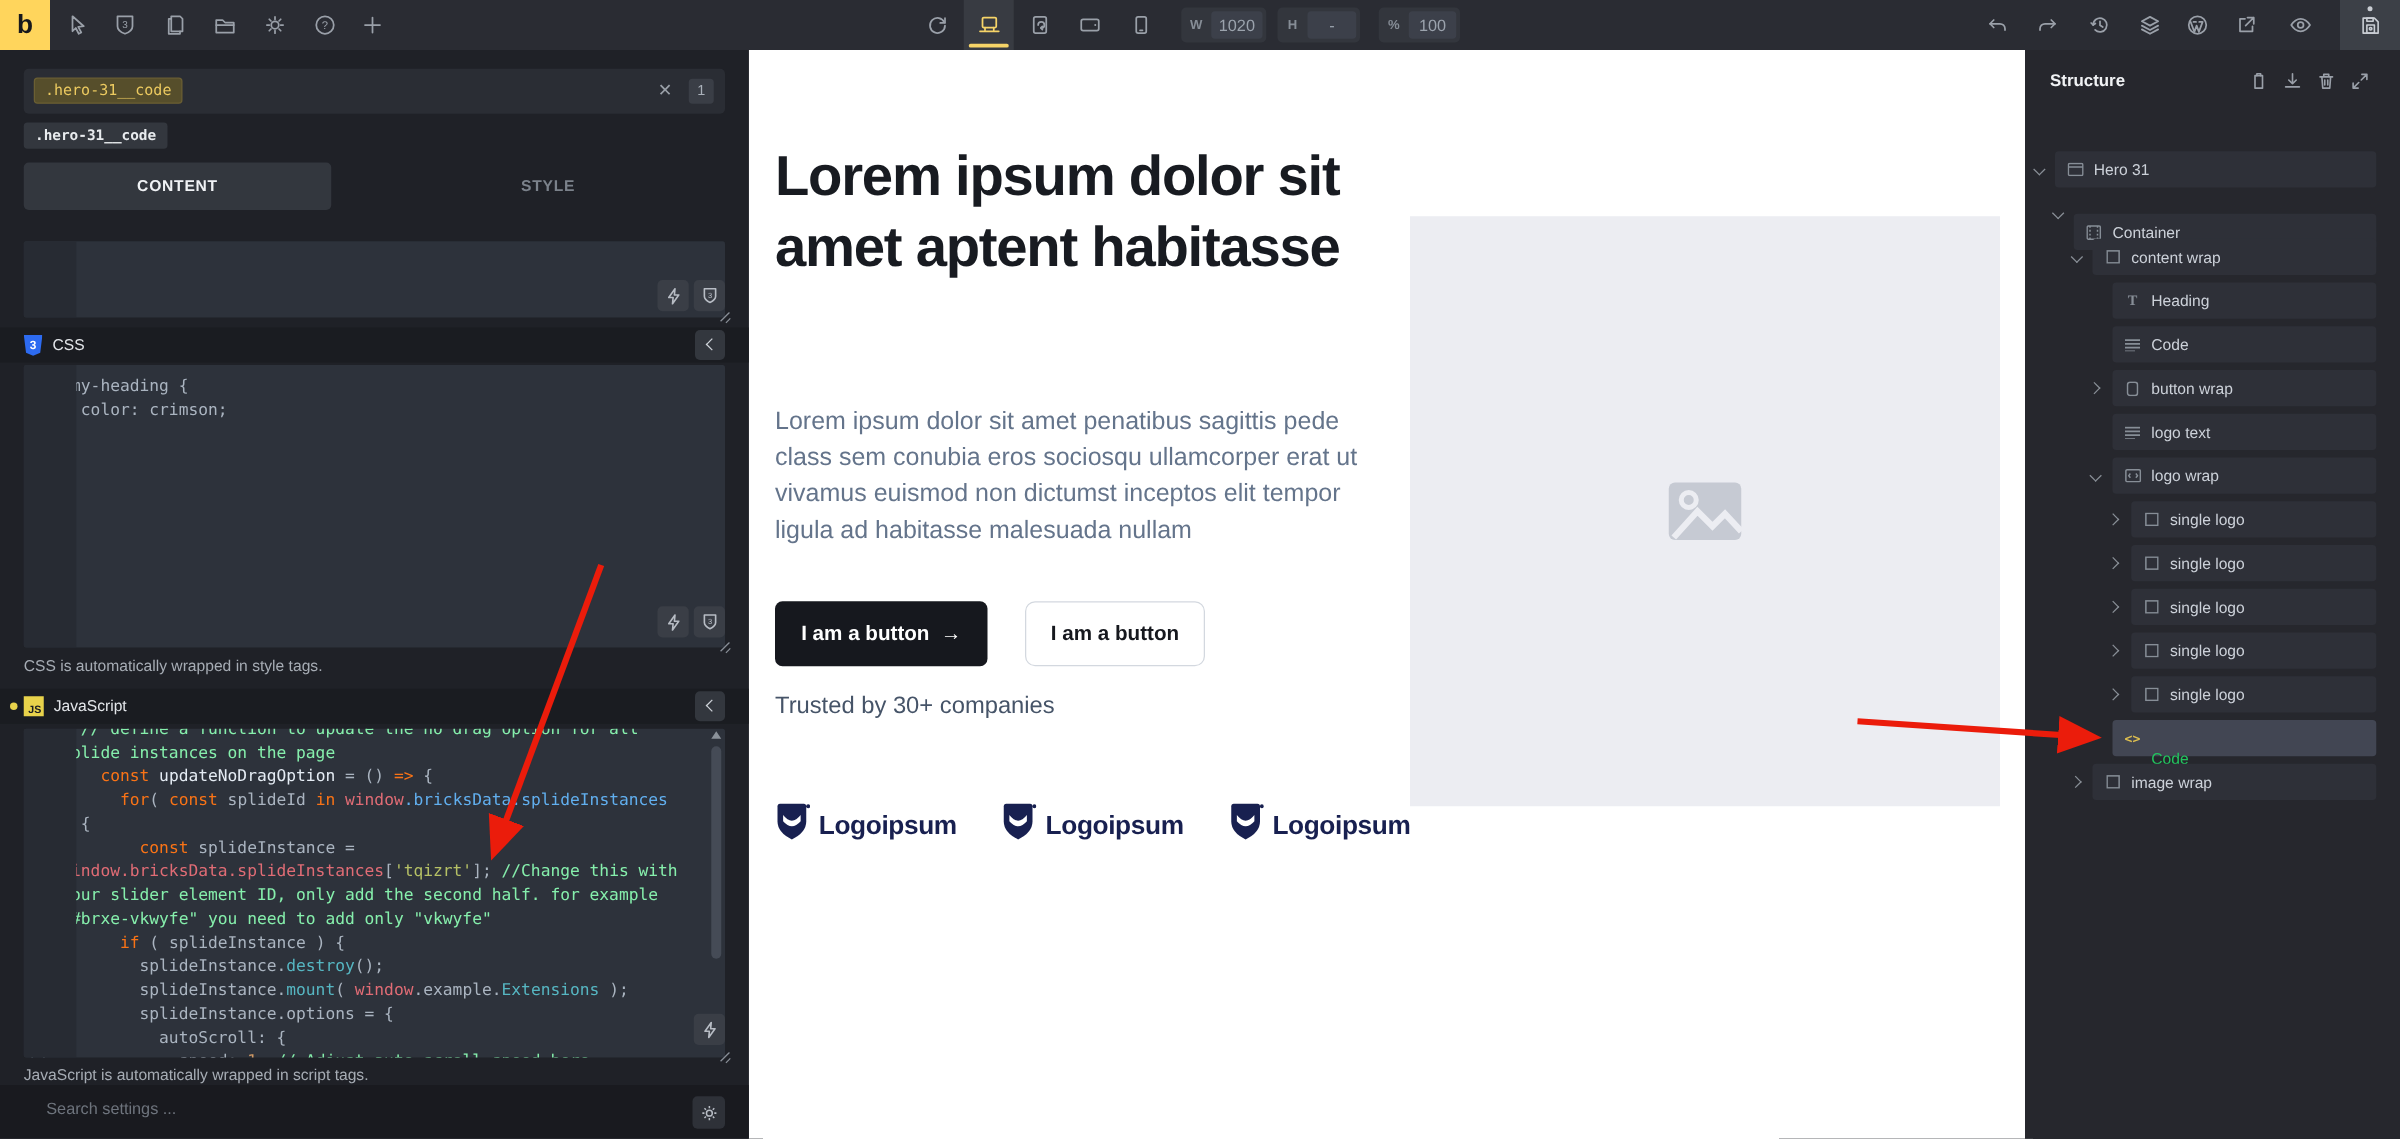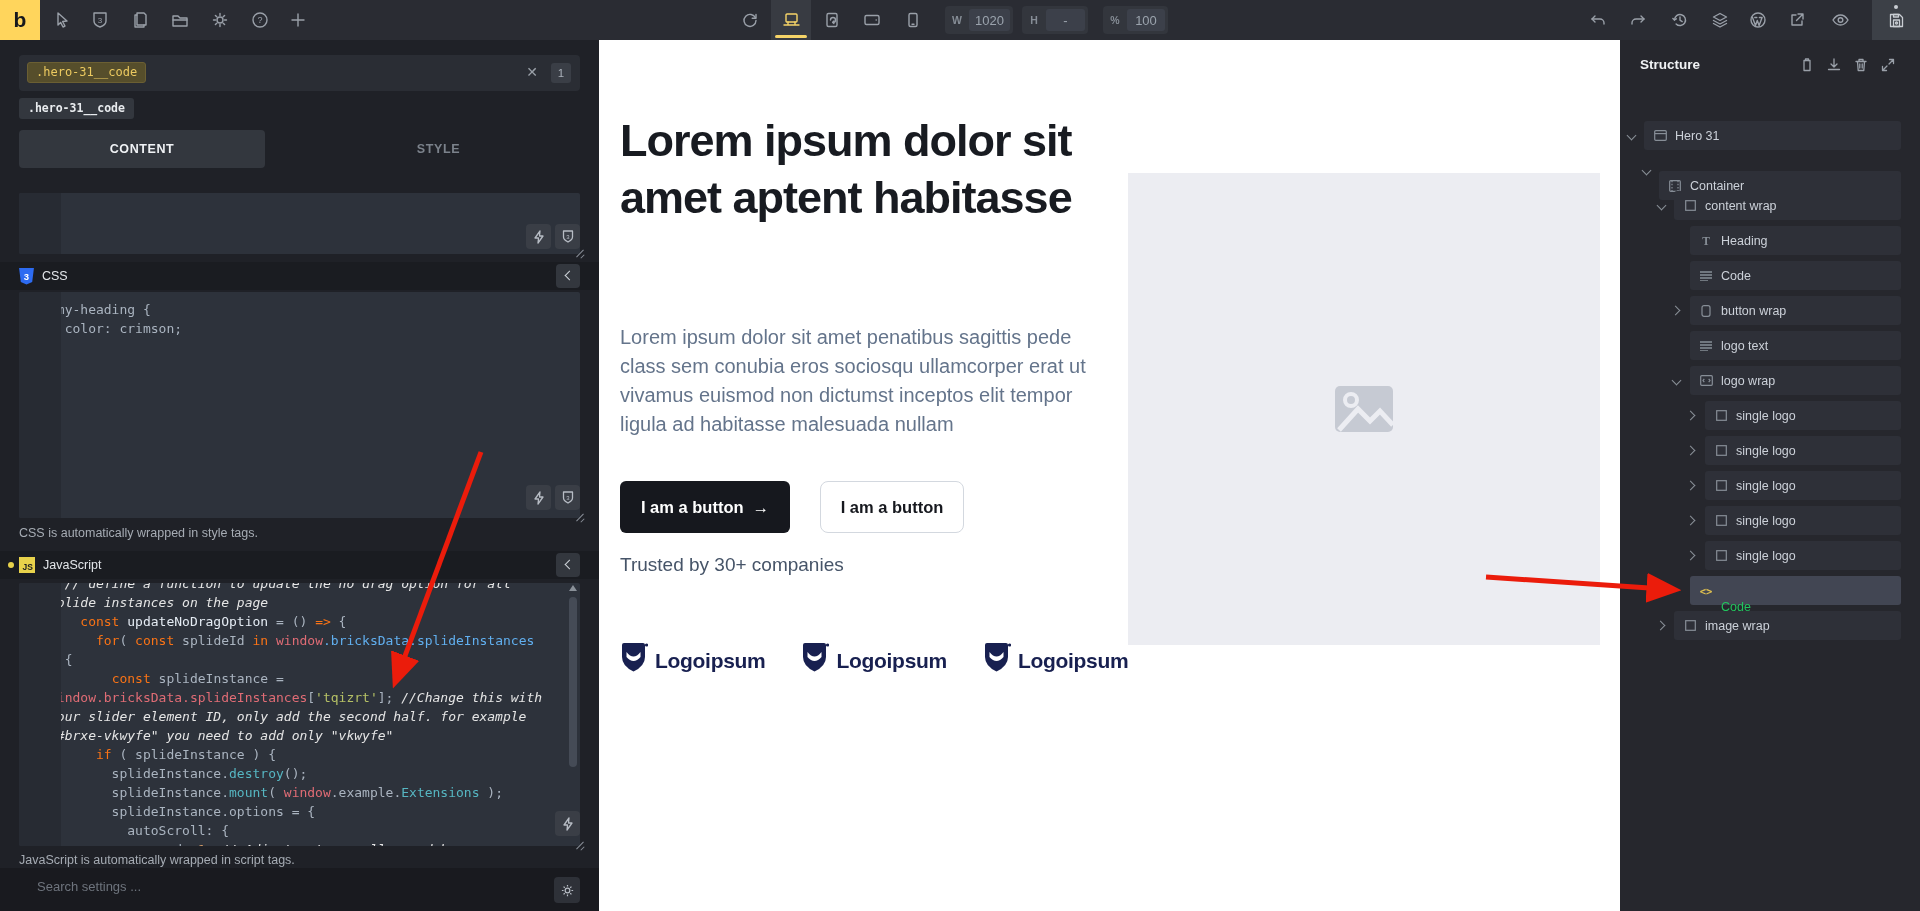--- a/index.html
+++ b/index.html
@@ -59,21 +59,21 @@
                clip-path:polygon(0 0,100% 0,88% 86%,50% 100%,12% 86%); }
   .jsbadge { width:16px; height:16px; margin-left:19px; background:#e8d24b; color:#1b1d21; font-size:8.5px; font-weight:bold;
              display:flex; align-items:flex-end; justify-content:flex-end; padding:0 2px 1px 0; }
   .jsdot { position:absolute; left:8px; top:11px; width:6px; height:6px; border-radius:50%; background:#e8d24b; }
 
   .cl { display:flex; height:19px; line-height:19px; font-family:"DejaVu Sans Mono", monospace; font-size:13px; white-space:pre; }
   .ln { width:30px; text-align:right; padding-right:12px; color:#59616c; flex:none; }
   .code { flex:1; }
   .tk-pl { color:#aab4c0; } .tk-kw { color:#f97316; } .tk-fn { color:#e5ecf4; }
   .tk-obj { color:#e06c75; } .tk-prop { color:#61afef; } .tk-str { color:#b5c065; }
-  .tk-cm { color:#e5e5e5; font-style:italic; } .tk-meth { color:#56b6c2; } .tk-num { color:#d19a66; }
+  .tk-cm { color:#86efac; } .tk-meth { color:#56b6c2; } .tk-num { color:#d19a66; }
 
   .hint { position:absolute; left:19px; font-size:12.5px; color:#a6acb4; }
 
   .jsscroll { position:absolute; right:2px; top:2px; width:10px; height:259px; z-index:2; }
   .jsscroll .arr { position:absolute; left:1px; top:0; width:0; height:0; border-left:4px solid transparent;
                    border-right:4px solid transparent; border-bottom:6px solid #8a9199; }
   .jsscroll .thumb { position:absolute; left:1px; top:12px; width:8px; height:170px; background:#454b56; border-radius:4px; }
 
   .bottombar { position:absolute; left:0; top:828px; width:599px; height:43px; background:#191a1f; }
   .bottombar input { position:absolute; left:37px; top:11px; width:400px; background:transparent; border:none; outline:none;

